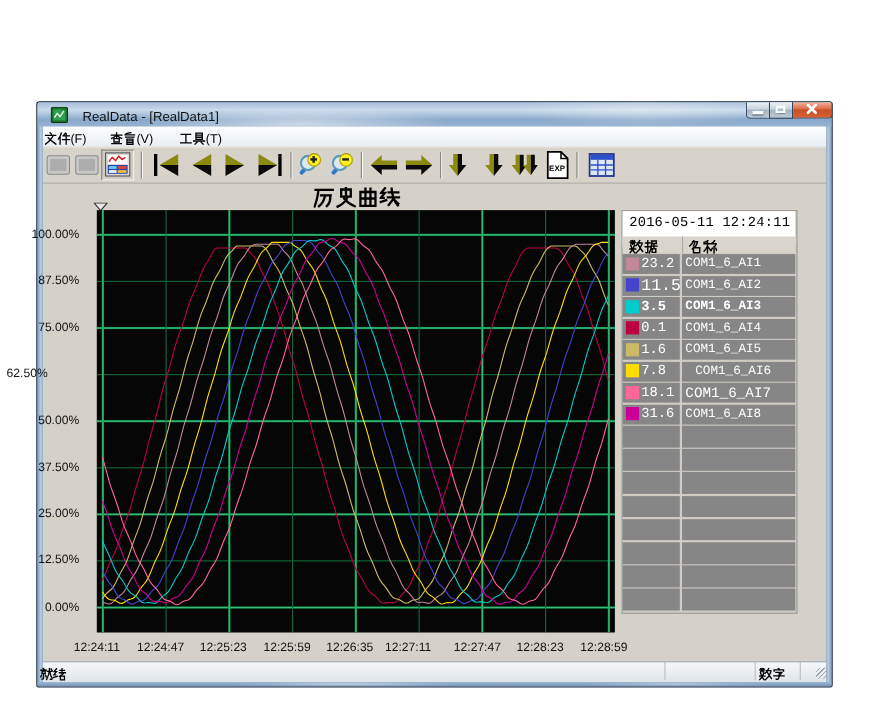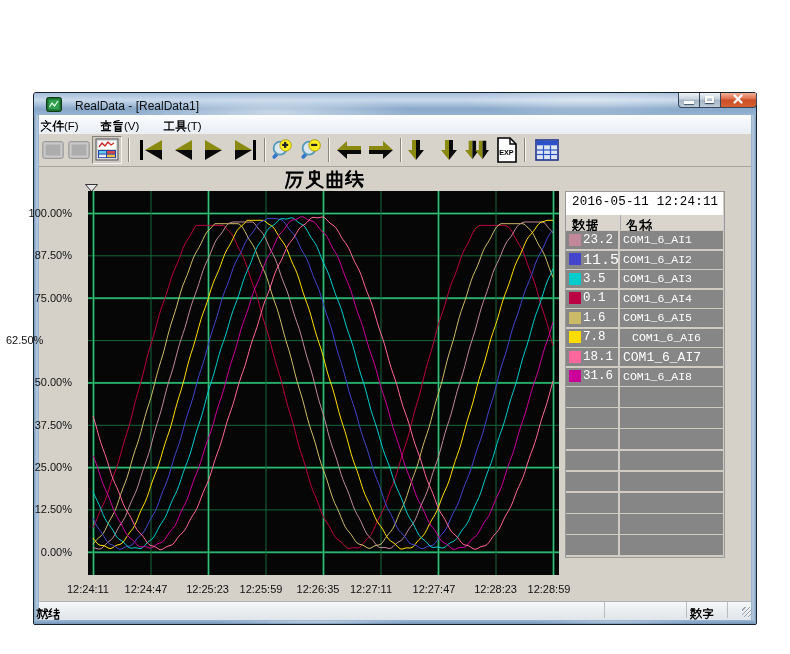--- a/index.html
+++ b/index.html
@@ -257,26 +257,26 @@
 <div style="position:absolute;left:6px;top:249px;width:66px;text-align:right;font-size:11px;color:#111">87.50%</div>
 <div style="position:absolute;left:6px;top:292px;width:66px;text-align:right;font-size:11px;color:#111">75.00%</div>
 <div style="position:absolute;left:6px;top:334px;width:66px;text-align:left;font-size:11px;color:#111">62.50%</div>
 <div style="position:absolute;left:6px;top:376px;width:66px;text-align:right;font-size:11px;color:#111">50.00%</div>
 <div style="position:absolute;left:6px;top:419px;width:66px;text-align:right;font-size:11px;color:#111">37.50%</div>
 <div style="position:absolute;left:6px;top:461px;width:66px;text-align:right;font-size:11px;color:#111">25.00%</div>
 <div style="position:absolute;left:6px;top:503px;width:66px;text-align:right;font-size:11px;color:#111">12.50%</div>
 <div style="position:absolute;left:6px;top:546px;width:66px;text-align:right;font-size:11px;color:#111">0.00%</div>
 <div style="position:absolute;left:62px;top:583px;width:52px;text-align:center;font-size:11px;color:#111">12:24:11</div>
 <div style="position:absolute;left:120px;top:583px;width:52px;text-align:center;font-size:11px;color:#111">12:24:47</div>
-<div style="position:absolute;left:177px;top:583px;width:52px;text-align:right;font-size:11px;color:#111">12:25:23</div>
+<div style="position:absolute;left:177px;top:583px;width:52px;text-align:center;font-size:11px;color:#111">12:25:23</div>
 <div style="position:absolute;left:235px;top:583px;width:52px;text-align:center;font-size:11px;color:#111">12:25:59</div>
 <div style="position:absolute;left:292px;top:583px;width:52px;text-align:center;font-size:11px;color:#111">12:26:35</div>
 <div style="position:absolute;left:350px;top:583px;width:52px;font-size:11px;color:#111">12:27:11</div>
 <div style="position:absolute;left:408px;top:583px;width:52px;text-align:center;font-size:11px;color:#111">12:27:47</div>
-<div style="position:absolute;left:465px;top:583px;width:52px;text-align:right;font-size:11px;color:#111">12:28:23</div>
+<div style="position:absolute;left:465px;top:583px;width:52px;text-align:center;font-size:11px;color:#111">12:28:23</div>
 <div style="position:absolute;left:523px;top:583px;width:52px;text-align:center;font-size:11px;color:#111">12:28:59</div>
 <div style="position:absolute;left:564.5px;top:190.5px;width:160px;height:367px;background:#d0ccc4;border:1px solid #999"></div>
 <div style="position:absolute;left:566px;top:192px;width:157px;height:32px;background:#fff;border-bottom:1px solid #aaa">
     <div style="position:absolute;left:6px;top:3px;font-family:'Liberation Mono',monospace;font-size:12.5px;color:#000;letter-spacing:0.2px">2016-05-11 12:24:11</div>
   </div>
 <div style="position:absolute;left:566px;top:214.5px;width:157px;height:15px;background:#d9d5cd">
     <div style="position:absolute;left:6px;top:1px"><svg viewBox="0 0 100 100" width="13" height="13" style="vertical-align:-2px;margin:0">
         <use href="#gshu4" style="stroke:#000;stroke-width:10;fill:none;stroke-linecap:square"></use>
       </svg><svg viewBox="0 0 100 100" width="13" height="13" style="vertical-align:-2px;margin:0">
         <use href="#gju_" style="stroke:#000;stroke-width:10;fill:none;stroke-linecap:square"></use>
@@ -295,21 +295,21 @@
     <div style="position:absolute;left:17px;top:1.5px;font-family:'Liberation Mono',monospace;font-size:12.5px;color:#fff">23.2</div>
     <div style="position:absolute;left:57px;top:2px;font-family:'Liberation Mono',monospace;font-size:11.5px;color:#fff">COM1_6_AI1</div>
   </div>
 <div style="position:absolute;left:566px;top:250.5px;width:157px;height:18.0px;">
     <div style="position:absolute;left:0;top:0;width:52px;height:100%;background:#868686"></div>
     <div style="position:absolute;left:53.5px;top:0;width:103.5px;height:100%;background:#868686"></div>
     <div style="position:absolute;left:3px;top:2.5px;width:12px;height:12px;background:#4444CC"></div>
     <div style="position:absolute;left:17px;top:1.5px;font-family:'Liberation Mono',monospace;font-size:15px;color:#fff">11.5</div>
     <div style="position:absolute;left:57px;top:2px;font-family:'Liberation Mono',monospace;font-size:11.5px;color:#fff">COM1_6_AI2</div>
   </div>
-<div style="position:absolute;left:566px;top:270.0px;width:157px;height:18.0px;">
+<div style="position:absolute;left:566px;top:270.0px;width:157px;height:18.0px;font-weight:bold;">
     <div style="position:absolute;left:0;top:0;width:52px;height:100%;background:#868686"></div>
     <div style="position:absolute;left:53.5px;top:0;width:103.5px;height:100%;background:#868686"></div>
     <div style="position:absolute;left:3px;top:2.5px;width:12px;height:12px;background:#00CCCC"></div>
     <div style="position:absolute;left:17px;top:1.5px;font-family:'Liberation Mono',monospace;font-size:12.5px;color:#fff">3.5</div>
     <div style="position:absolute;left:57px;top:2px;font-family:'Liberation Mono',monospace;font-size:11.5px;color:#fff">COM1_6_AI3</div>
   </div>
 <div style="position:absolute;left:566px;top:289.5px;width:157px;height:18.0px;">
     <div style="position:absolute;left:0;top:0;width:52px;height:100%;background:#868686"></div>
     <div style="position:absolute;left:53.5px;top:0;width:103.5px;height:100%;background:#868686"></div>
     <div style="position:absolute;left:3px;top:2.5px;width:12px;height:12px;background:#BB0044"></div>

